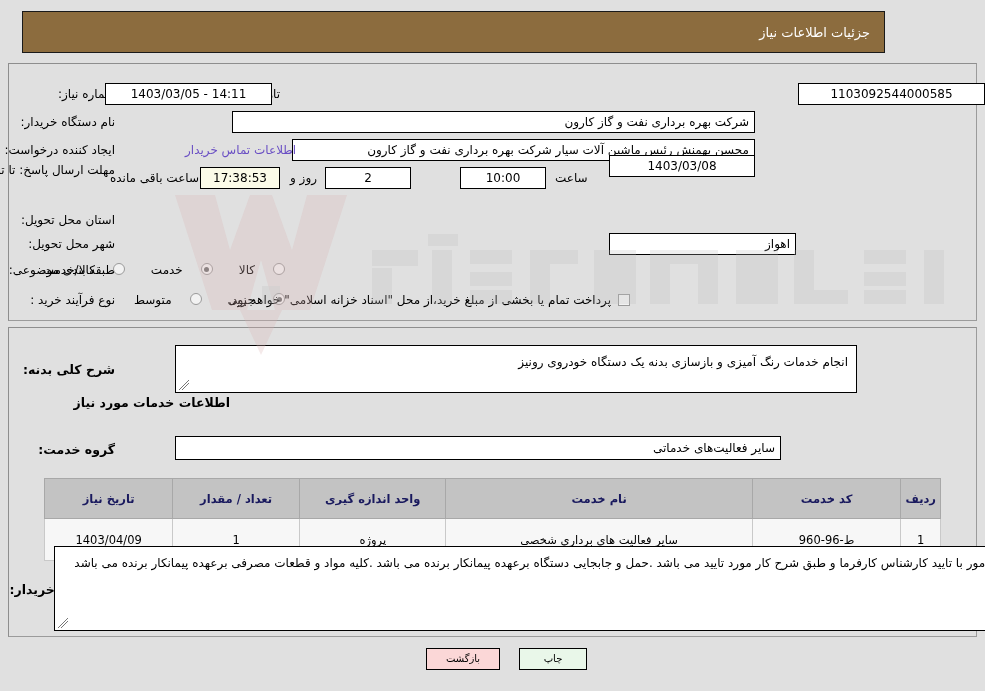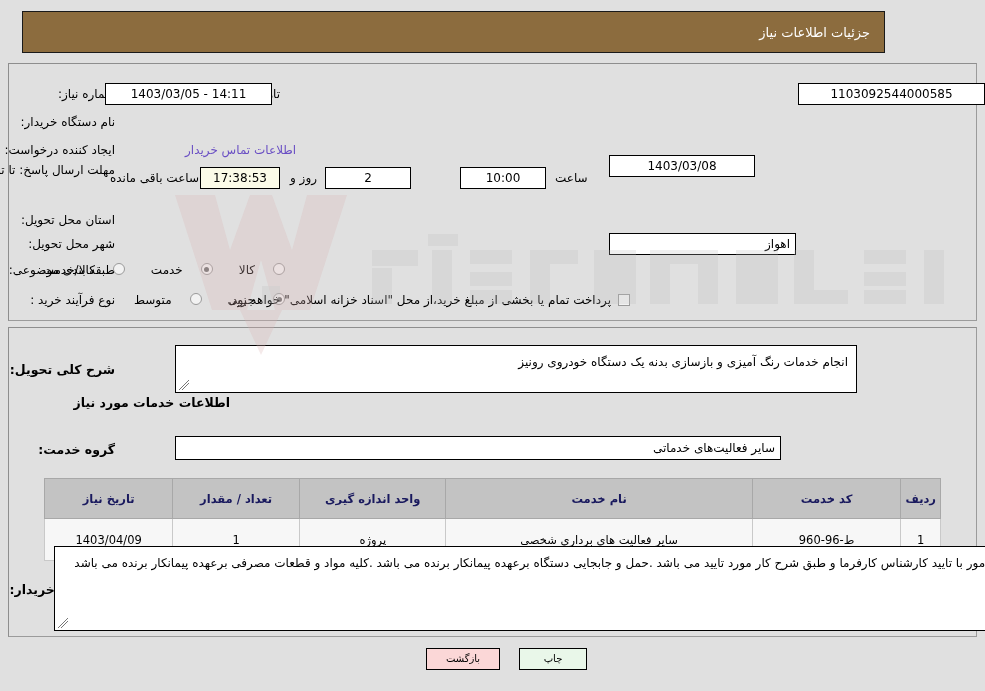--- a/index.html
+++ b/index.html
@@ -249,23 +249,29 @@
   <div class="row" style="right:705px; top:82px;">
     <span class="lbl">تاریخ و ساعت اعلان عمومی:</span>
   </div>
   <div class="row" style="left:105px; top:82px;">
     <span class="fld ltr-num" style="width:167px;">1403/03/05 - 14:11</span>
   </div>
 
   <div class="row" style="right:870px; top:110px;">
     <span class="lbl">نام دستگاه خریدار:</span>
   </div>
+  <div class="row" style="left:232px; top:110px;">
+    <span class="fld rtl-text" style="width:523px;">شرکت بهره برداری نفت و گاز کارون</span>
+  </div>
 
   <div class="row" style="right:870px; top:138px;">
     <span class="lbl">ایجاد کننده درخواست:</span>
+  </div>
+  <div class="row" style="left:292px; top:138px;">
+    <span class="fld rtl-text" style="width:463px;">محسن بهمنش رئیس ماشین آلات سیار شرکت بهره برداری نفت و گاز کارون</span>
   </div>
   <div class="row" style="left:185px; top:138px;">
     <span class="link-txt">اطلاعات تماس خریدار</span>
   </div>
 
   <div class="row lbl-2line" style="right:870px; top:163px; height:36px; align-items:flex-start;">
     <span class="lbl lbl-2line" style="display:block; width:84px;">مهلت ارسال پاسخ: تا تاریخ:</span>
   </div>
   <div class="row" style="left:609px; top:154px;">
     <span class="fld ltr-num" style="width:146px;">1403/03/08</span>
@@ -332,21 +338,21 @@
     </span>
   </div>
   <div class="row" style="right:355px; top:288px;">
     <span class="checkbox"></span>
     <span class="plain-txt" style="margin-right:7px;">پرداخت تمام یا بخشی از مبلغ خرید،از محل "اسناد خزانه اسلامی" خواهد بود.</span>
   </div>
 
   <div class="panel" id="panel-bottom"></div>
 
   <div class="row" style="right:870px; top:358px;">
-    <span class="lbl bold-lbl">شرح کلی تحویل:</span>
+    <span class="lbl bold-lbl">شرح کلی بدنه:</span>
   </div>
   <div class="ta-wrap" style="left:175px; top:345px; width:682px; height:48px;">
     <div class="ta-text">انجام خدمات رنگ آمیزی و بازسازی بدنه یک دستگاه خودروی رونیز</div>
     <svg class="ta-grip" viewBox="0 0 12 12">
       <line x1="1" y1="11" x2="11" y2="1" stroke="#777" stroke-width="1"></line>
       <line x1="4" y1="11" x2="11" y2="4" stroke="#777" stroke-width="1"></line>
     </svg>
   </div>
 
   <div class="sec-head" style="right:755px; top:395px;">اطلاعات خدمات مورد نیاز</div>

